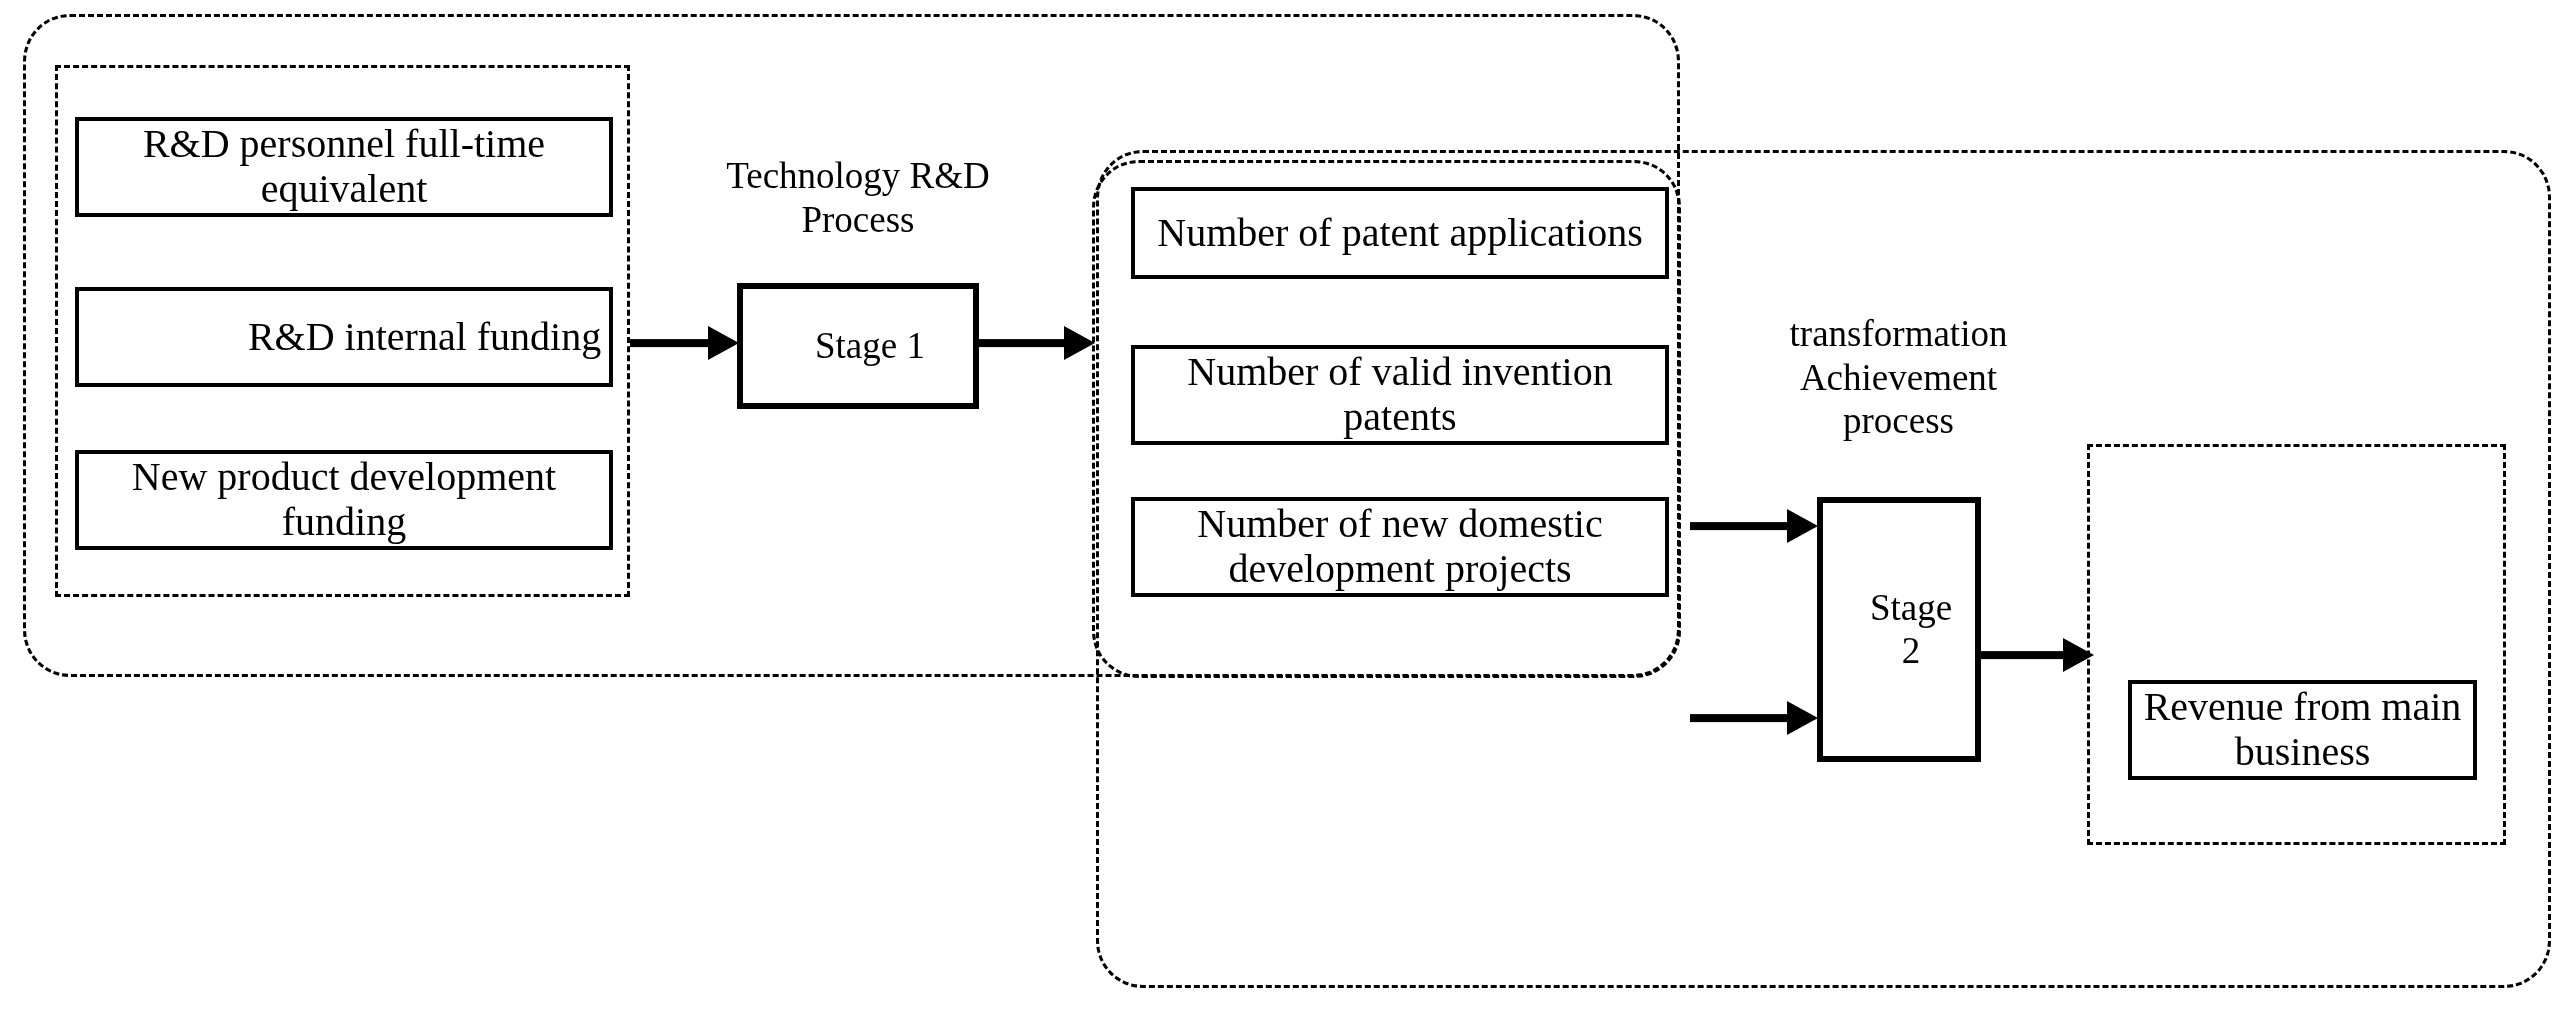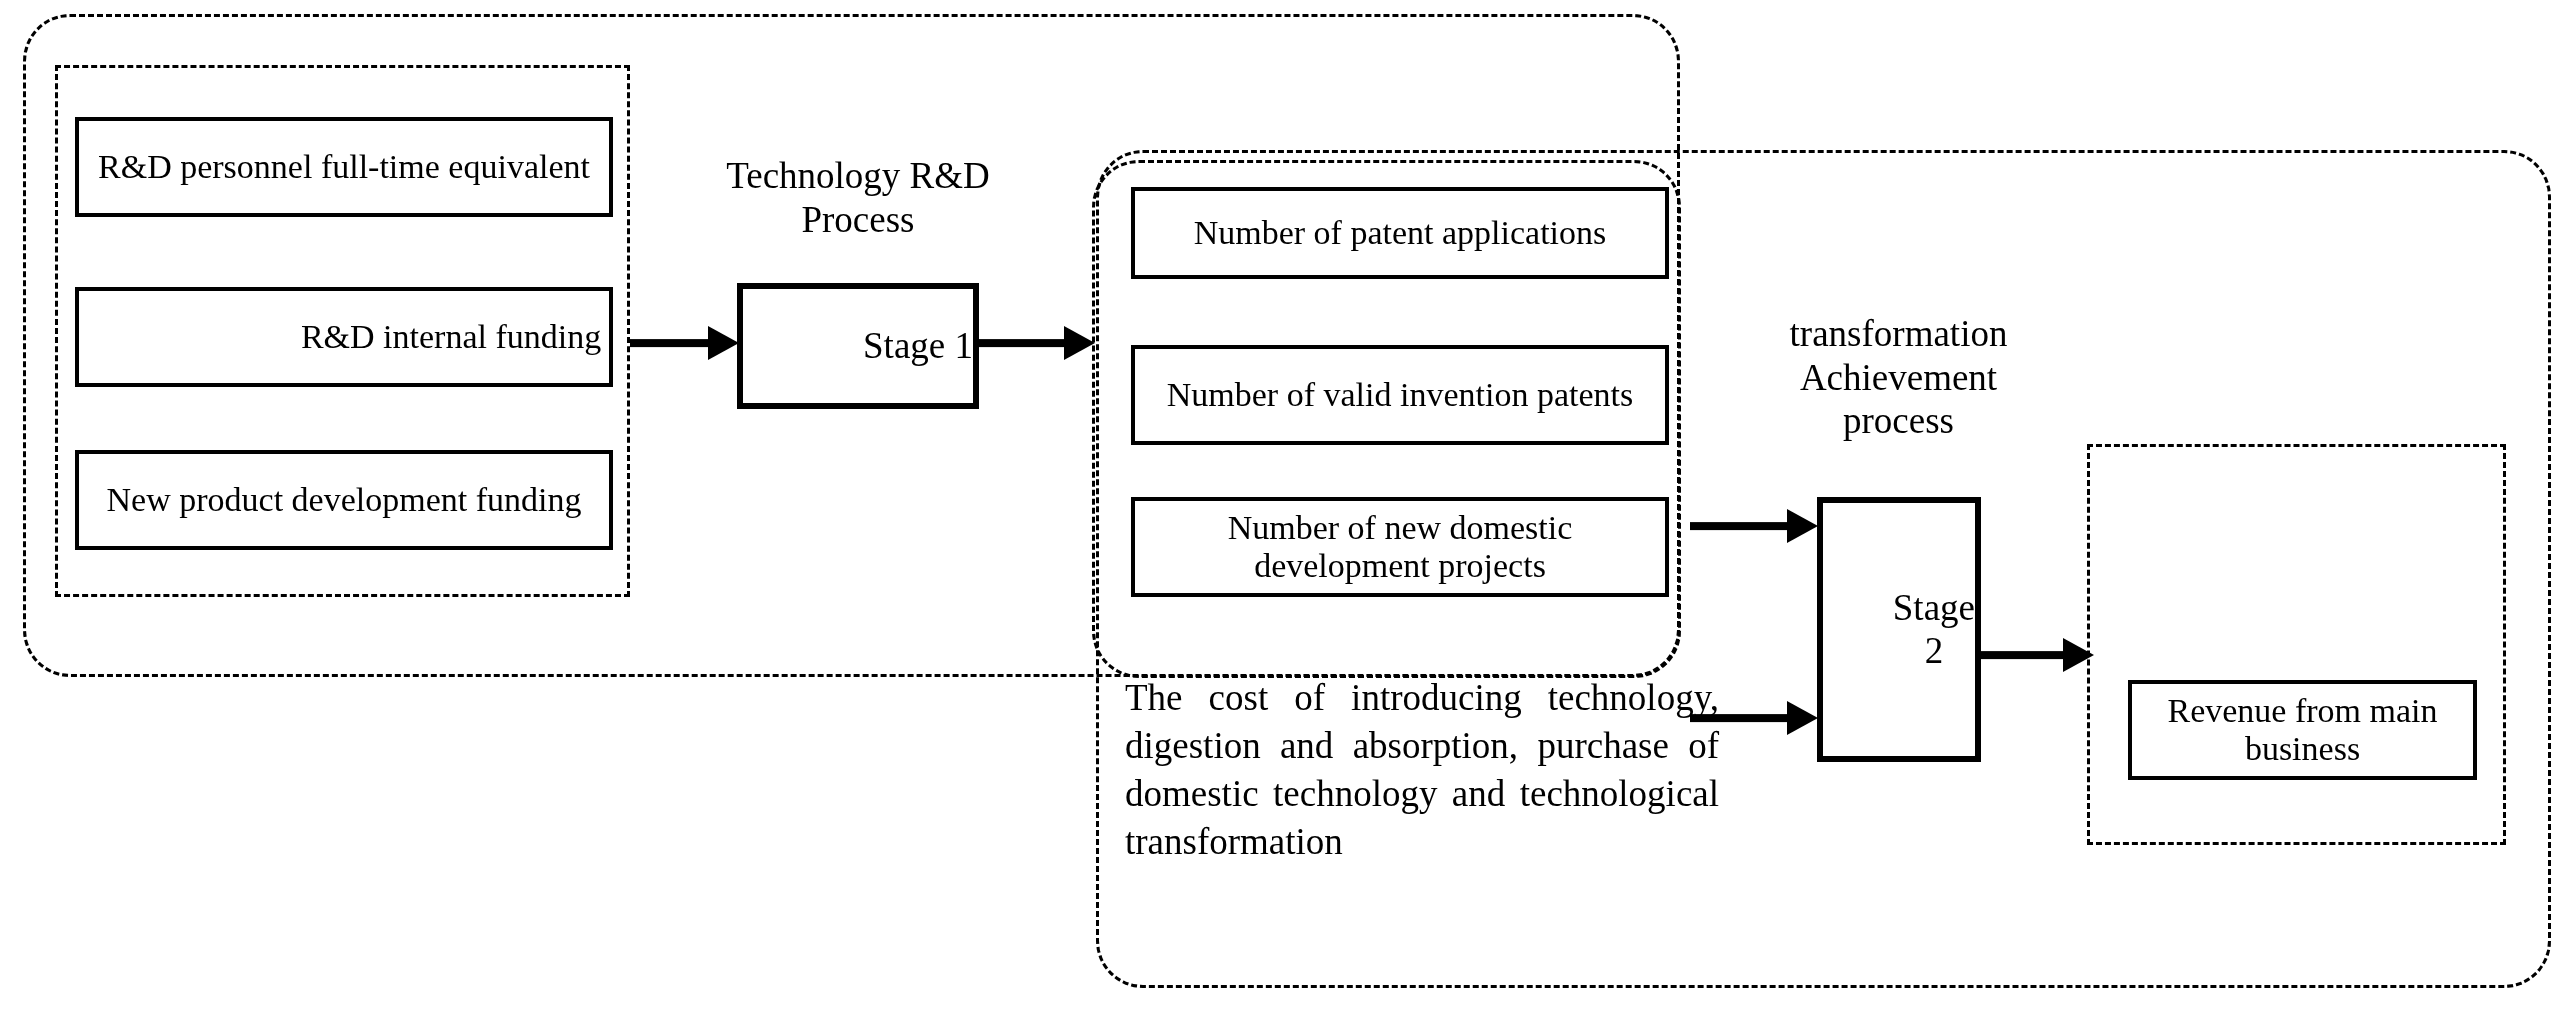--- a/index.html
+++ b/index.html
@@ -7,32 +7,32 @@
   #stage{position:relative;width:2576px;height:1014px;background:#fff;overflow:hidden;}
 
   .dash{position:absolute;border:3.1px dashed #000;box-sizing:border-box;background:transparent;}
   .dash.round{border-radius:47px;}
 
   .nodebox{position:absolute;box-sizing:border-box;border:4.7px solid #000;background:#fff;
            display:flex;align-items:center;justify-content:center;text-align:center;
            line-height:1.12;padding:3.1px 7.8px;}
 
   .proc{position:absolute;box-sizing:border-box;border:6.2px solid #000;background:#fff;
-        display:flex;align-items:center;justify-content:flex-end;text-align:center;line-height:1.15;padding-left:24px;}
+        display:flex;align-items:center;justify-content:center;text-align:center;line-height:1.15;padding-left:24px;}
 
   .caption{position:absolute;text-align:center;line-height:1.18;}
 
   .freetext{position:absolute;text-align:justify;text-align-last:left;line-height:1.30;}
 
   .arrow{position:absolute;height:0;}
   .arrow .shaft{position:absolute;left:0;top:50%;transform:translateY(-50%);height:7.8px;background:#000;}
   .arrow .head{position:absolute;top:50%;transform:translateY(-50%);width:0;height:0;
                border-top:17px solid transparent;border-bottom:17px solid transparent;
                border-left:31px solid #000;}
-  .f46{font-size:34px;}
+  .f46{font-size:40px;}
   .f48{font-size:37px;}
 </style>
 </head>
 <body>
 
 <div id="stage">
 
   <div class="dash round" style="left:23.4px;top:14px;width:1657px;height:663px;"></div>
 
   <div class="dash" style="left:55px;top:65px;width:575px;height:532px;"></div>
@@ -77,23 +77,20 @@
   </div>
 
   <div class="nodebox f46" style="left:1131px;top:345px;width:538px;height:100px;">
     <span>Number of valid invention patents</span>
   </div>
 
   <div class="nodebox f46" style="left:1131px;top:497px;width:538px;height:100px;">
     <span>Number of new domestic development projects</span>
   </div>
 
-  <div class="freetext f48" style="left:1125px;top:674px;width:594px;">
-    <span>The cost of introducing technology, digestion and absorption, purchase of domestic technology and technological transformation</span>
-  </div>
 
   <div class="caption f48" style="left:1727px;top:312px;width:343px;">
     <div>transformation</div>
     <div>Achievement</div>
     <div>process</div>
   </div>
 
   <div class="arrow" style="left:1690px;top:526px;width:129px;">
     <div class="shaft" style="width:99px;"></div>
     <div class="head" style="left:97px;"></div>

